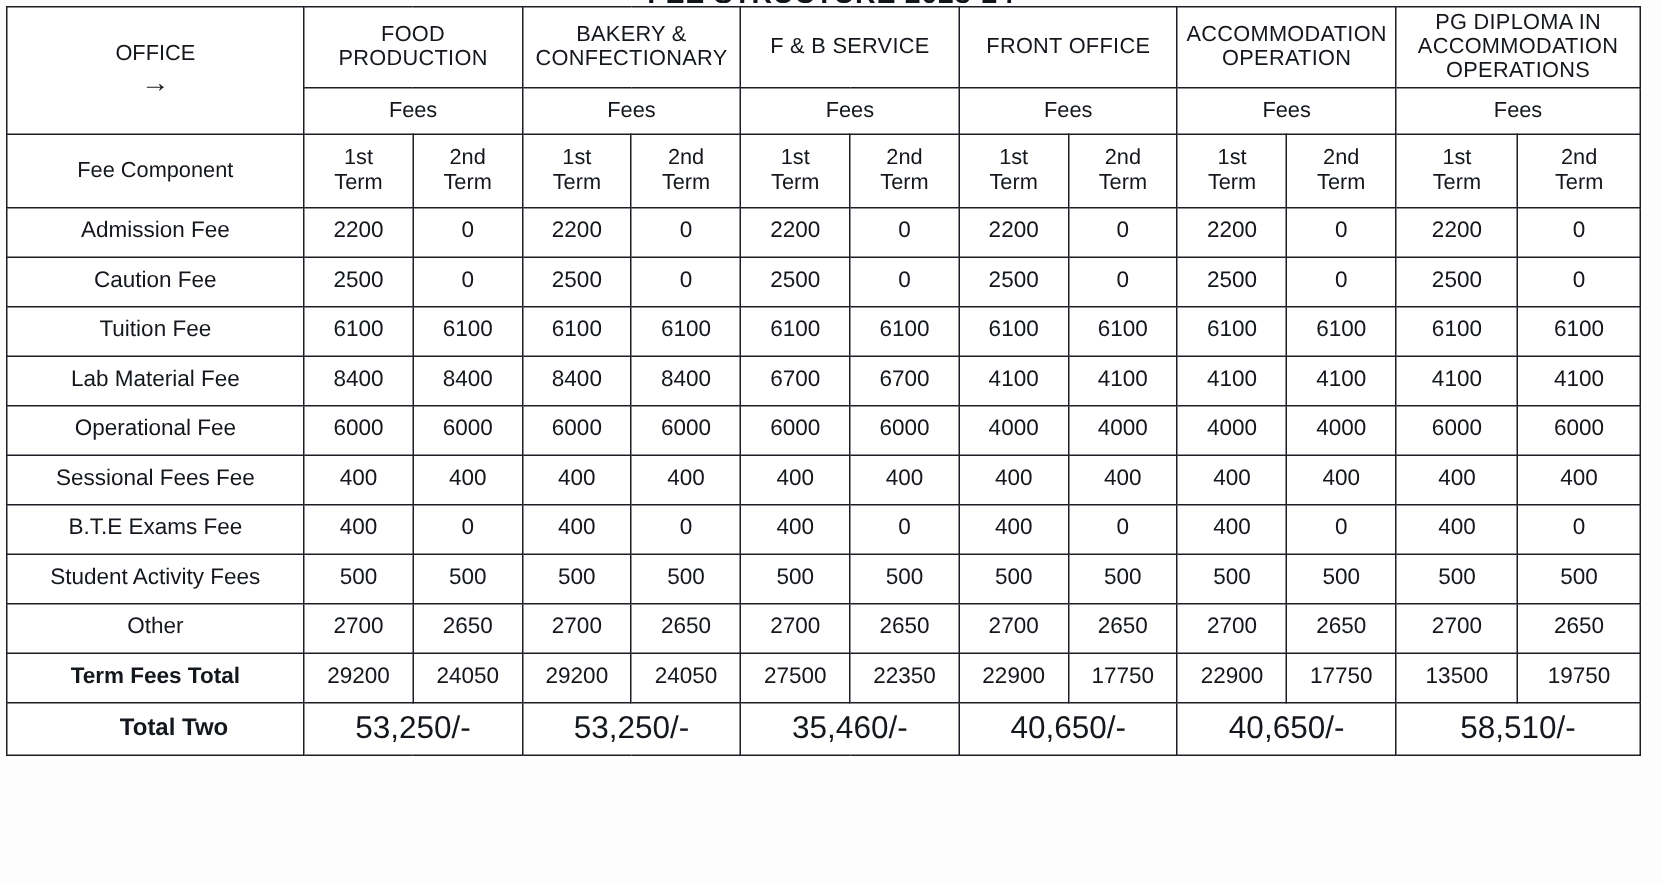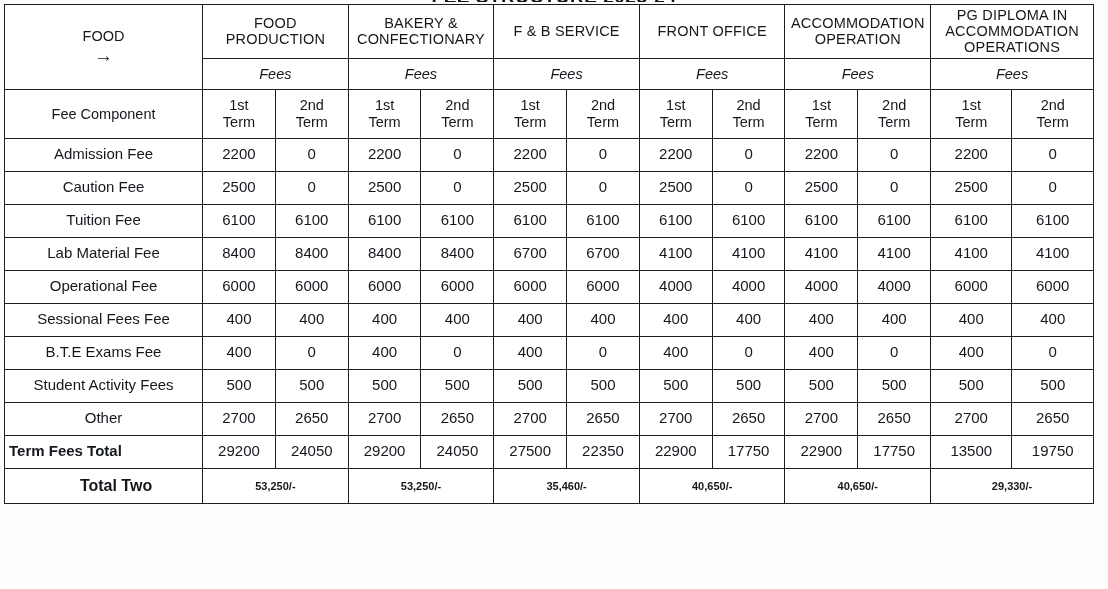--- a/index.html
+++ b/index.html
@@ -72,21 +72,20 @@
   .feecomp-head {
     font-weight: bold;
     text-align: left;
     font-size: 14.5px;
     padding-left: 6px;
   }
   .fees-label {
     font-weight: bold;
     font-size: 14.5px;
     height: 26px;
-    font-style: italic;
   }
   .term-head {
     font-weight: bold;
     font-size: 14.5px;
     height: 44px;
     line-height: 1.3;
   }
   td.rowlabel {
     text-align: left;
     padding-left: 6px;
@@ -95,27 +94,27 @@
   tr.datarow td {
     height: 28px;
     font-size: 15px;
   }
   tr.total-row td {
     font-weight: normal;
     height: 28px;
     font-size: 15px;
   }
   tr.total-row td.rowlabel {
-    text-align: left;
+    text-align: center;
     font-weight: bold;
   }
   tr.grand-row td {
-    font-weight: bold;
+    font-weight: normal;
     height: 30px;
-    font-size: 11px;
+    font-size: 21px;
   }
   tr.grand-row td.rowlabel {
     text-align: center;
     font-weight: bold;
     font-size: 16px;
     padding-left: 29px;
   }
   .col-label { width: 185px; }
   .col-term { width: 68px; }
   .col-term-wide { width: 76px; }
@@ -139,21 +138,21 @@
       <col class="col-term">
         <col class="col-term">
       <col class="col-term">
         <col class="col-term">
       <col class="col-term-wide">
         <col class="col-term-wide">
     </colgroup>
     <thead>
       <tr>
         <td class="trade-head" rowspan="2">
-          <span>FOOD</span>
+          <span>OFFICE</span>
           <span class="trade-arrow">→</span>
         </td>
         <td class="prog-head" colspan="2">FOOD PRODUCTION</td>
         <td class="prog-head" colspan="2">BAKERY &amp; CONFECTIONARY</td>
         <td class="prog-head" colspan="2">F &amp; B SERVICE</td>
         <td class="prog-head" colspan="2">FRONT OFFICE</td>
         <td class="prog-head" colspan="2">ACCOMMODATION OPERATION</td>
         <td class="prog-head" colspan="2">PG DIPLOMA IN ACCOMMODATION OPERATIONS</td>
       </tr>
       <tr>
@@ -331,18 +330,18 @@
         <td>13500</td>
         <td>19750</td>
       </tr>
       <tr class="grand-row">
         <td class="rowlabel">Total Two</td>
         <td colspan="2">53,250/-</td>
         <td colspan="2">53,250/-</td>
         <td colspan="2">35,460/-</td>
         <td colspan="2">40,650/-</td>
         <td colspan="2">40,650/-</td>
-        <td colspan="2">29,330/-</td>
+        <td colspan="2">58,510/-</td>
       </tr>
     </tbody>
   </table>
 
 </div>
 
 </body></html>

